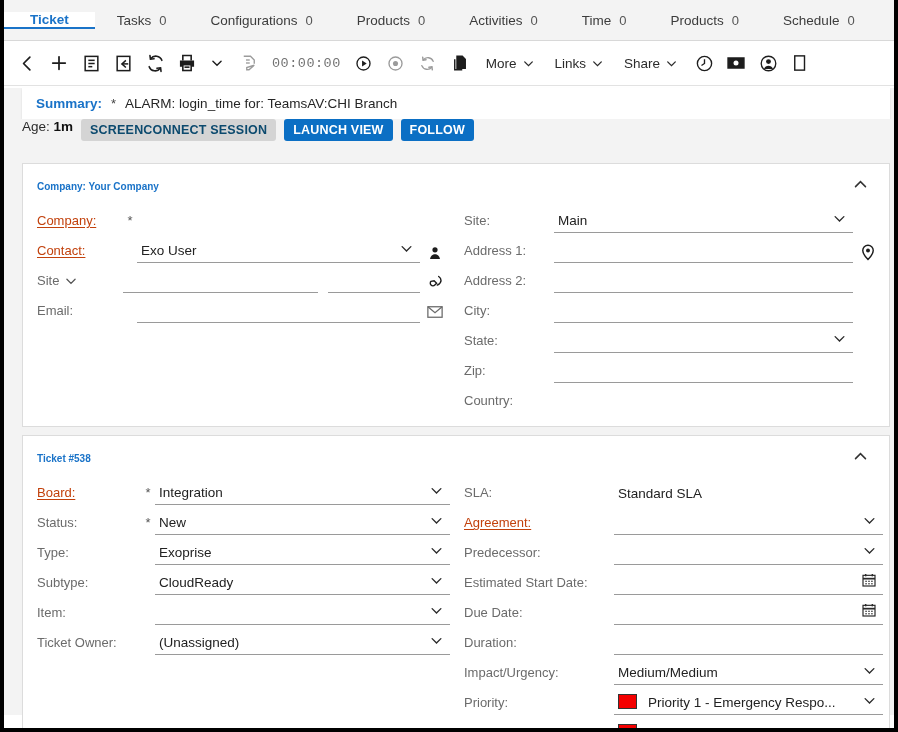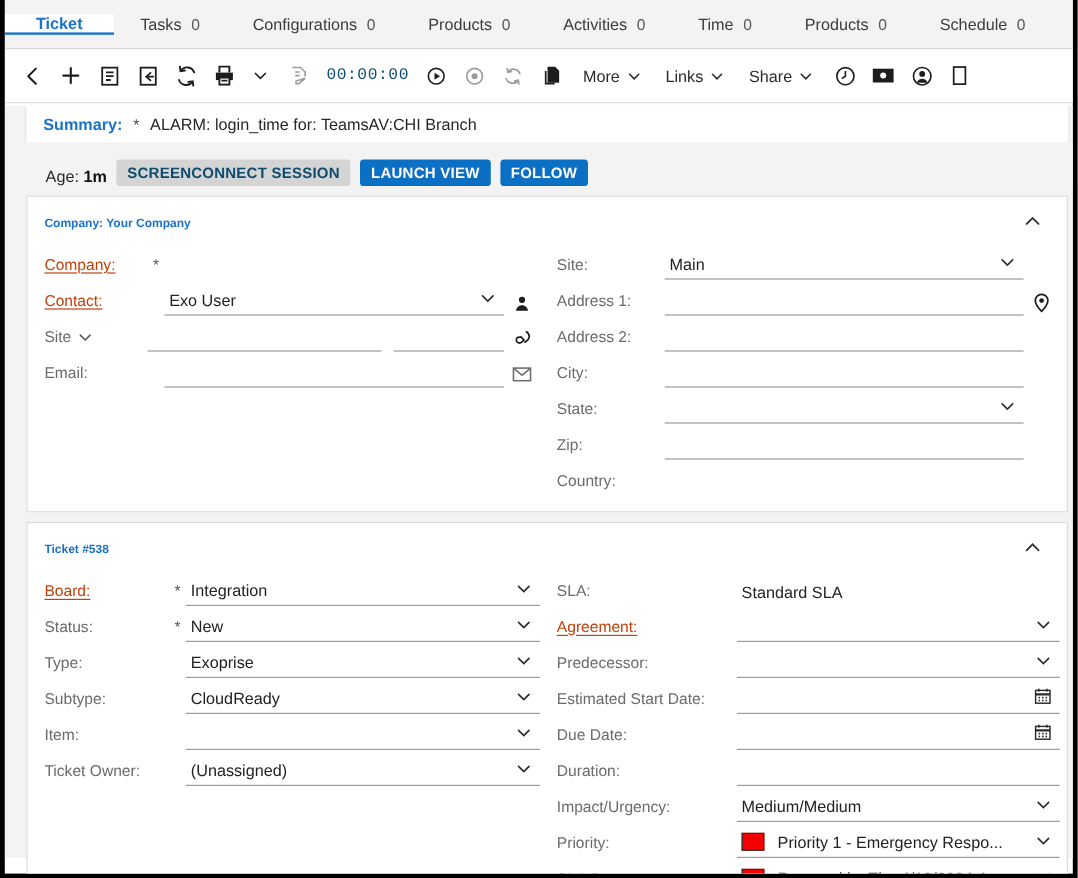--- a/index.html
+++ b/index.html
@@ -70,21 +70,21 @@
   .tgrp { display:flex; align-items:center; }
   .tlabel {
     display:flex; align-items:center; gap:5px;
     padding: 0 9px; height:34px;
     font-size: 13.5px; color:#2b2b2b; cursor:pointer;
     white-space: nowrap;
   }
   .timer {
     font-family: "Liberation Mono", monospace;
     font-size: 13.5px;
-    color: #0c4a6e;
+    color: #737373;
     padding: 0 6px;
     letter-spacing: 0.5px;
     white-space: nowrap;
   }
 
   
   .summarywrap {
     background:#f3f3f3;
     padding-bottom: 0;
   }
@@ -97,24 +97,23 @@
     gap: 9px;
     box-shadow: 0 1px 2px rgba(0,0,0,.10);
   }
   .summary .lbl { color:#1a73c8; font-weight:bold; font-size:13.5px; }
   .summary .star { color:#444; font-size:13px; }
   .summary .val { color:#262626; font-size:13.5px; }
 
   .agerow {
     background:#f3f3f3;
     height: 36px;
-    display:flex; align-items:flex-end;
+    display:flex; align-items:flex-start;
     padding-left: 18px;
     gap: 8px;
-    margin-left: 16px;
   }
   .agerow .agelabel { font-size:13.5px; color:#2b2b2b; }
   .agerow .agelabel b { color:#111; }
   .pill {
     display:inline-flex; align-items:center; justify-content:center;
     height: 22px; padding: 0 9px;
     border-radius: 3px;
     font-size: 12.5px; font-weight: bold;
     letter-spacing: .2px;
     cursor:pointer;

